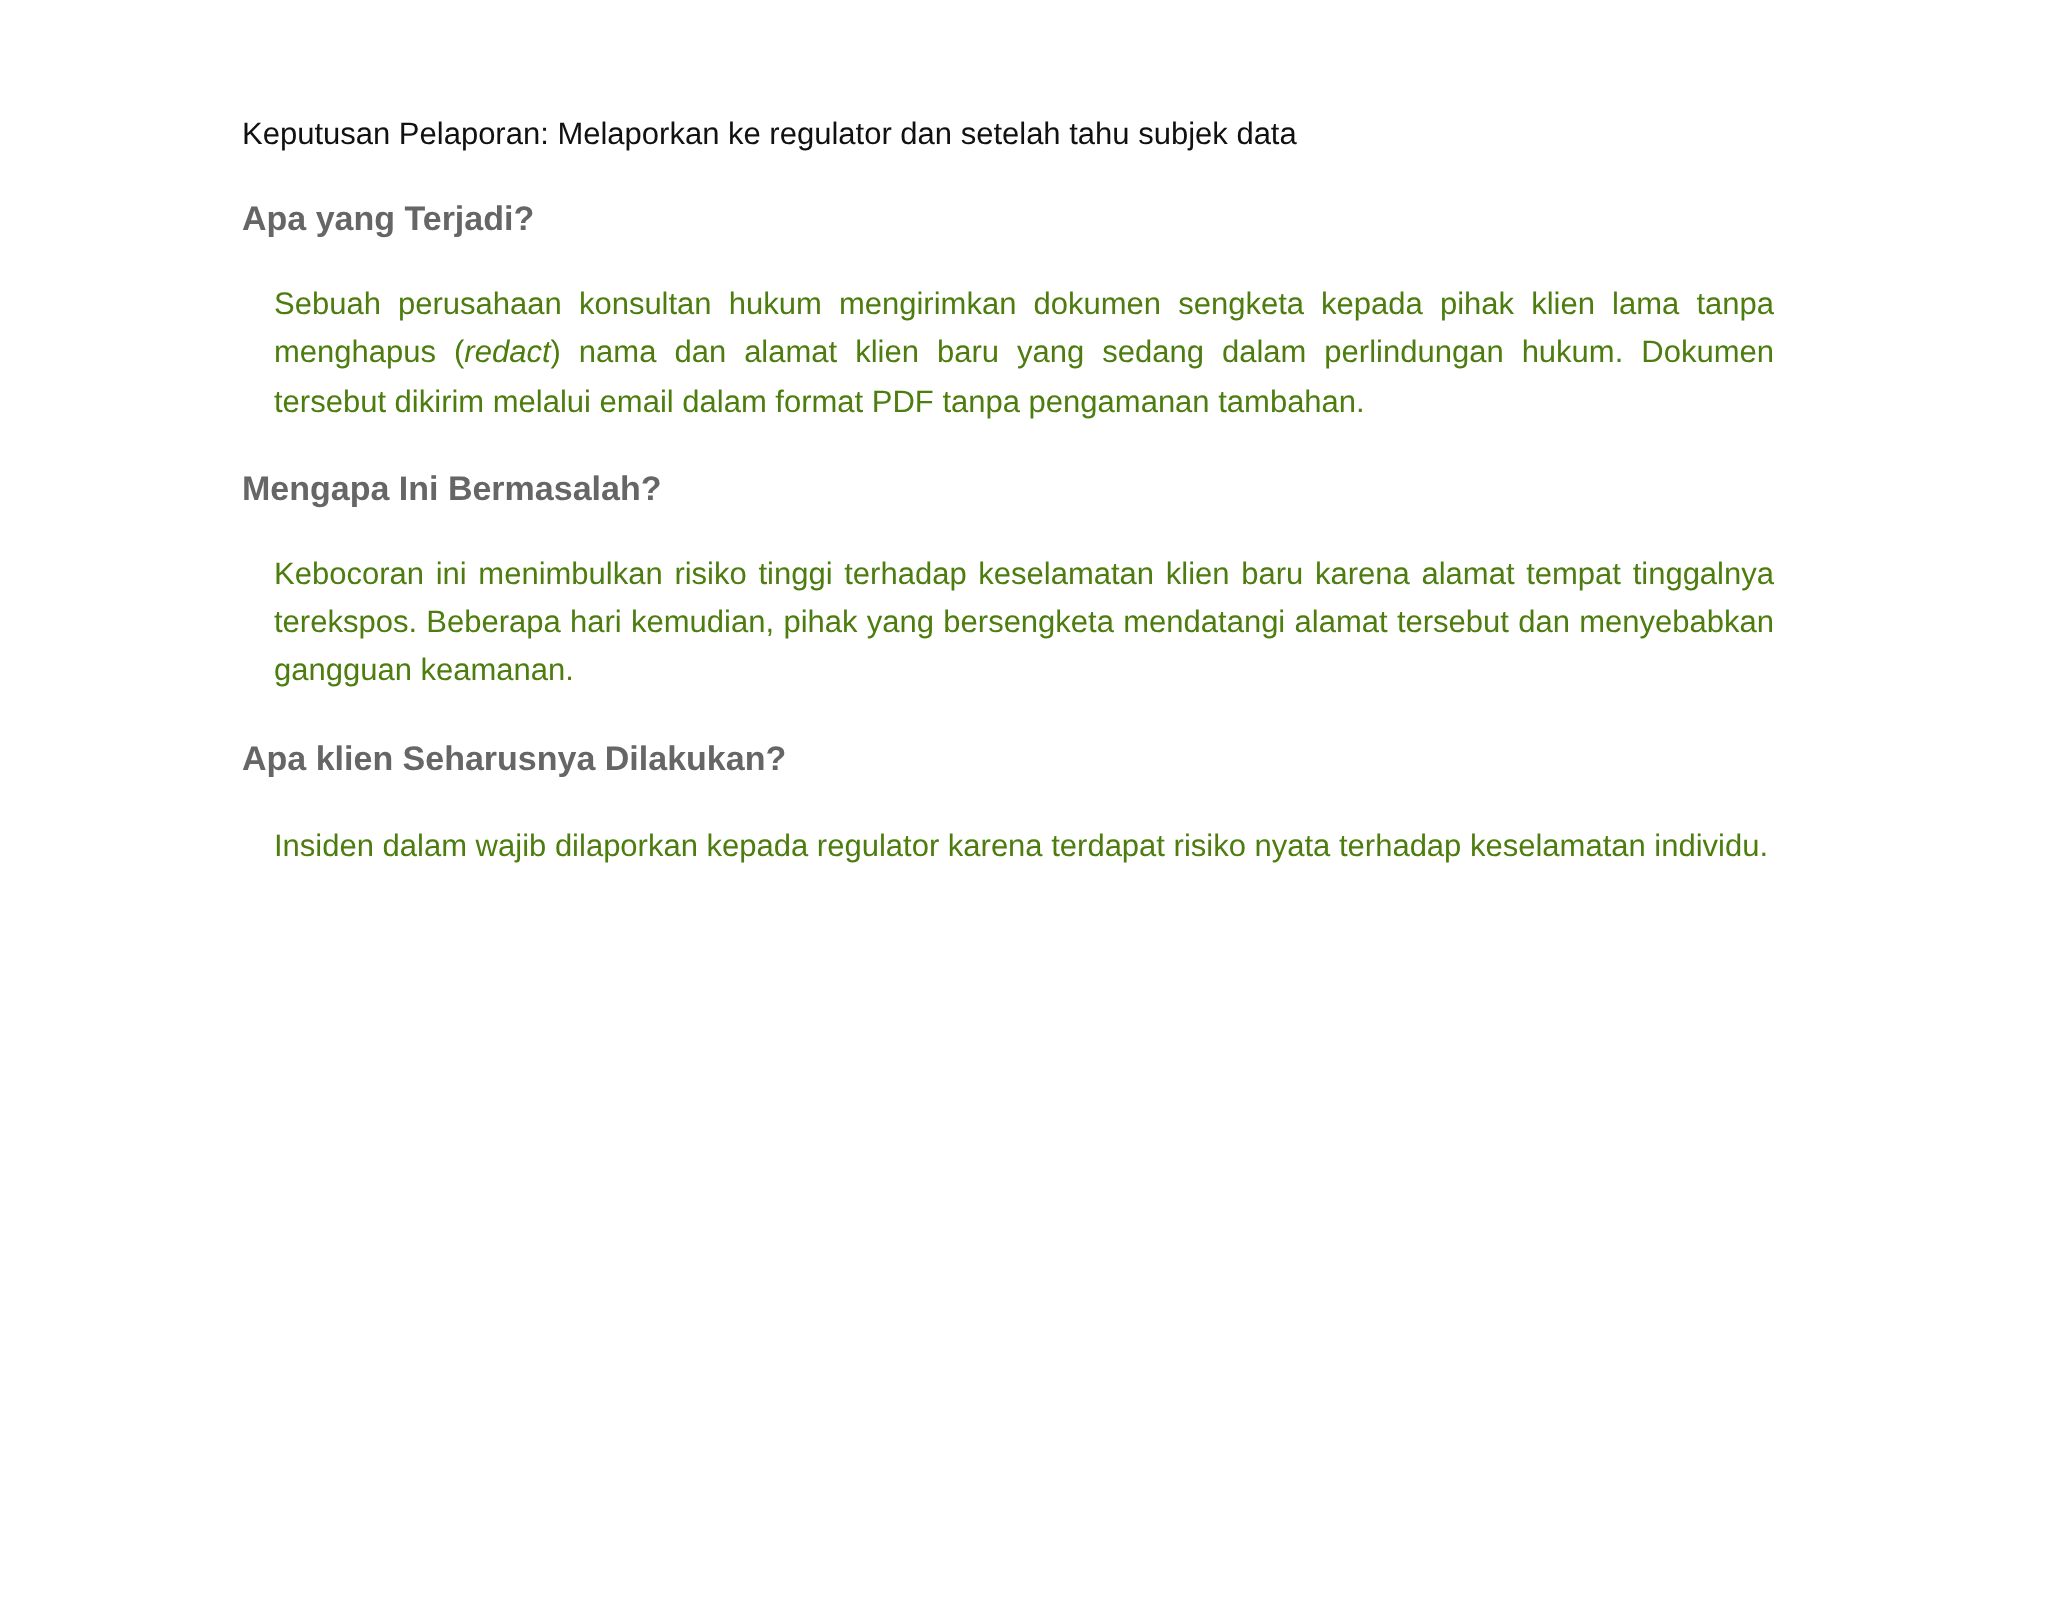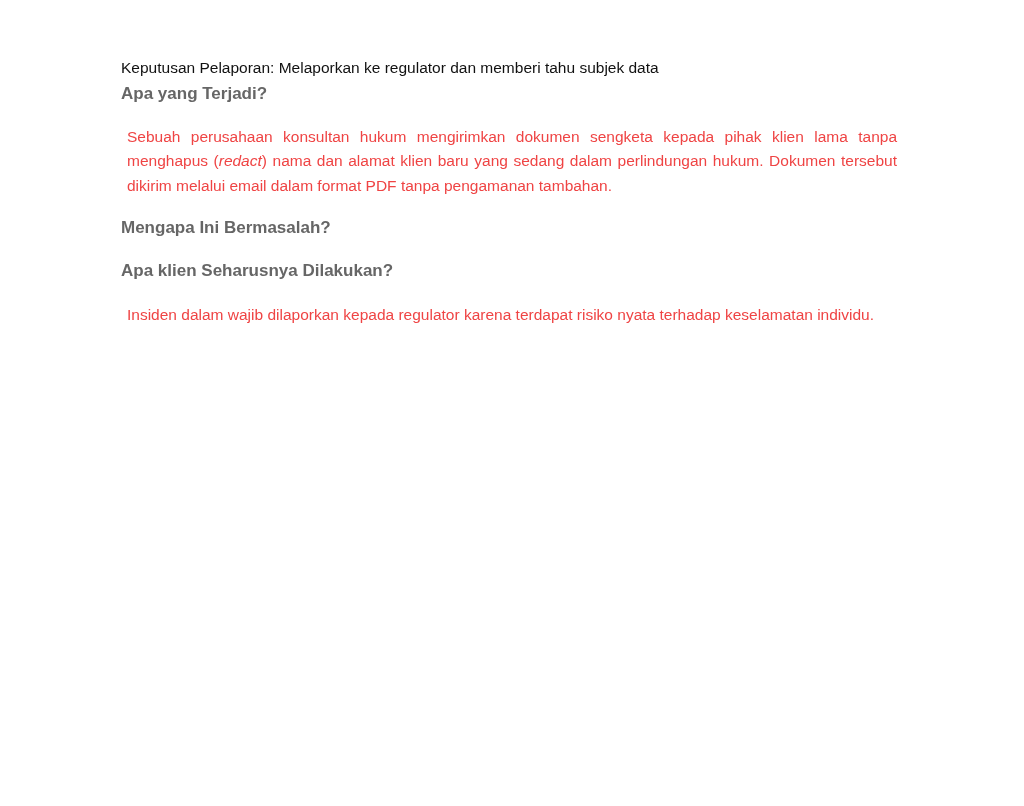--- a/index.html
+++ b/index.html
@@ -10,42 +10,43 @@
     }
     .title {
       font-size: 21px; font-weight: bold; color: #434343;
       margin: 0; line-height: 32px; letter-spacing: 0.1px;
     }
     .decision {
       font-size: 15.5px; margin: 17px 0 0 0; line-height: 22px; color: #111;
     }
     .heading {
       font-size: 17px; font-weight: bold; color: #666666;
-      margin: 2px 0 0 0; line-height: 26px;
+      margin: 18px 0 0 0; line-height: 26px;
     }
     .para {
       font-size: 15.5px; line-height: 24.3px; text-align: justify;
-      margin: 6px; color: #ef4444;
+      margin: 16px; color: #4d7c0f;
     }
     .after-heading { margin-top: 18px; }
     .para-gap { margin-top: 19px; }
     .sec-gap { margin-top: 17px; }
   </style>
 </head>
 <body>
 
 <div class="page">
-  <p class="decision">Keputusan Pelaporan: Melaporkan ke regulator dan memberi tahu subjek data</p>
+  <p class="decision">Keputusan Pelaporan: Melaporkan ke regulator dan setelah tahu subjek data</p>
 
   <section>
     <h2 class="heading">Apa yang Terjadi?</h2>
     <p class="para after-heading"><span>Sebuah perusahaan konsultan hukum mengirimkan dokumen sengketa kepada pihak klien lama tanpa menghapus (</span><em>redact</em><span>) nama dan alamat klien baru yang sedang dalam perlindungan hukum. Dokumen tersebut dikirim melalui email dalam format PDF tanpa pengamanan tambahan.</span></p>
   </section>
 
   <section class="sec-gap">
     <h2 class="heading">Mengapa Ini Bermasalah?</h2>
+    <p class="para after-heading">Kebocoran ini menimbulkan risiko tinggi terhadap keselamatan klien baru karena alamat tempat tinggalnya terekspos. Beberapa hari kemudian, pihak yang bersengketa mendatangi alamat tersebut dan menyebabkan gangguan keamanan.</p>
   </section>
 
   <section class="sec-gap">
     <h2 class="heading">Apa klien Seharusnya Dilakukan?</h2>
     <p class="para para-gap">Insiden dalam wajib dilaporkan kepada regulator karena terdapat risiko nyata terhadap keselamatan individu.</p>
   </section>
 </div>
 
 </body></html>

